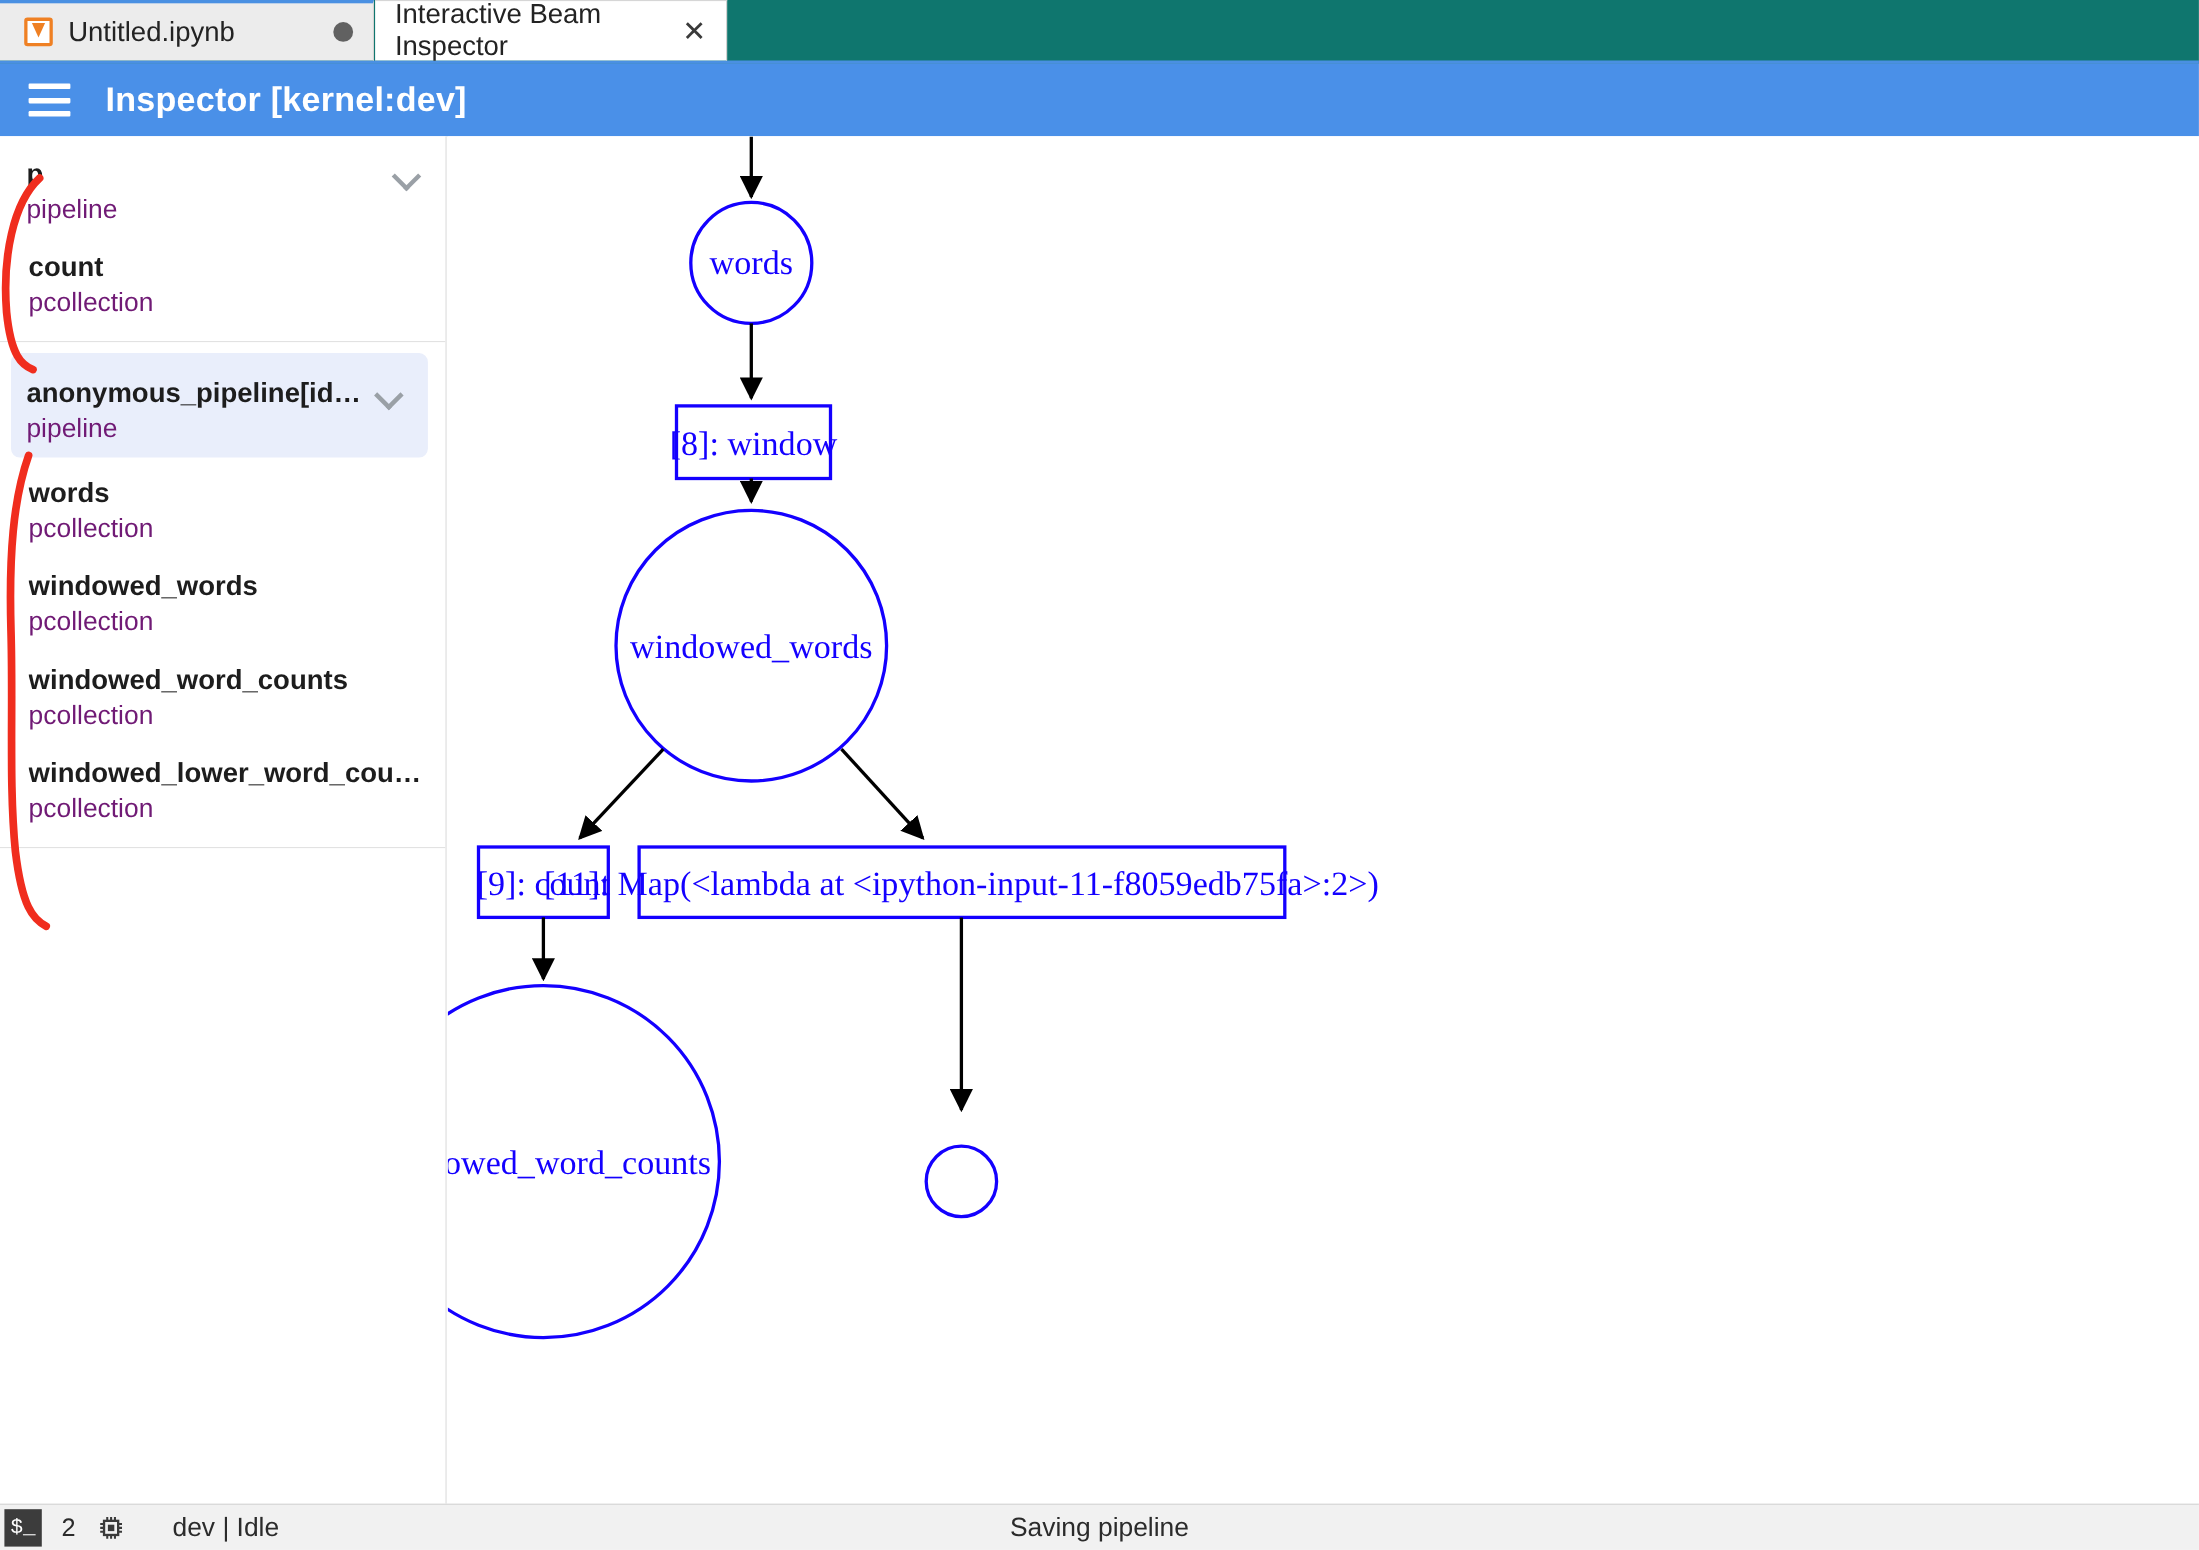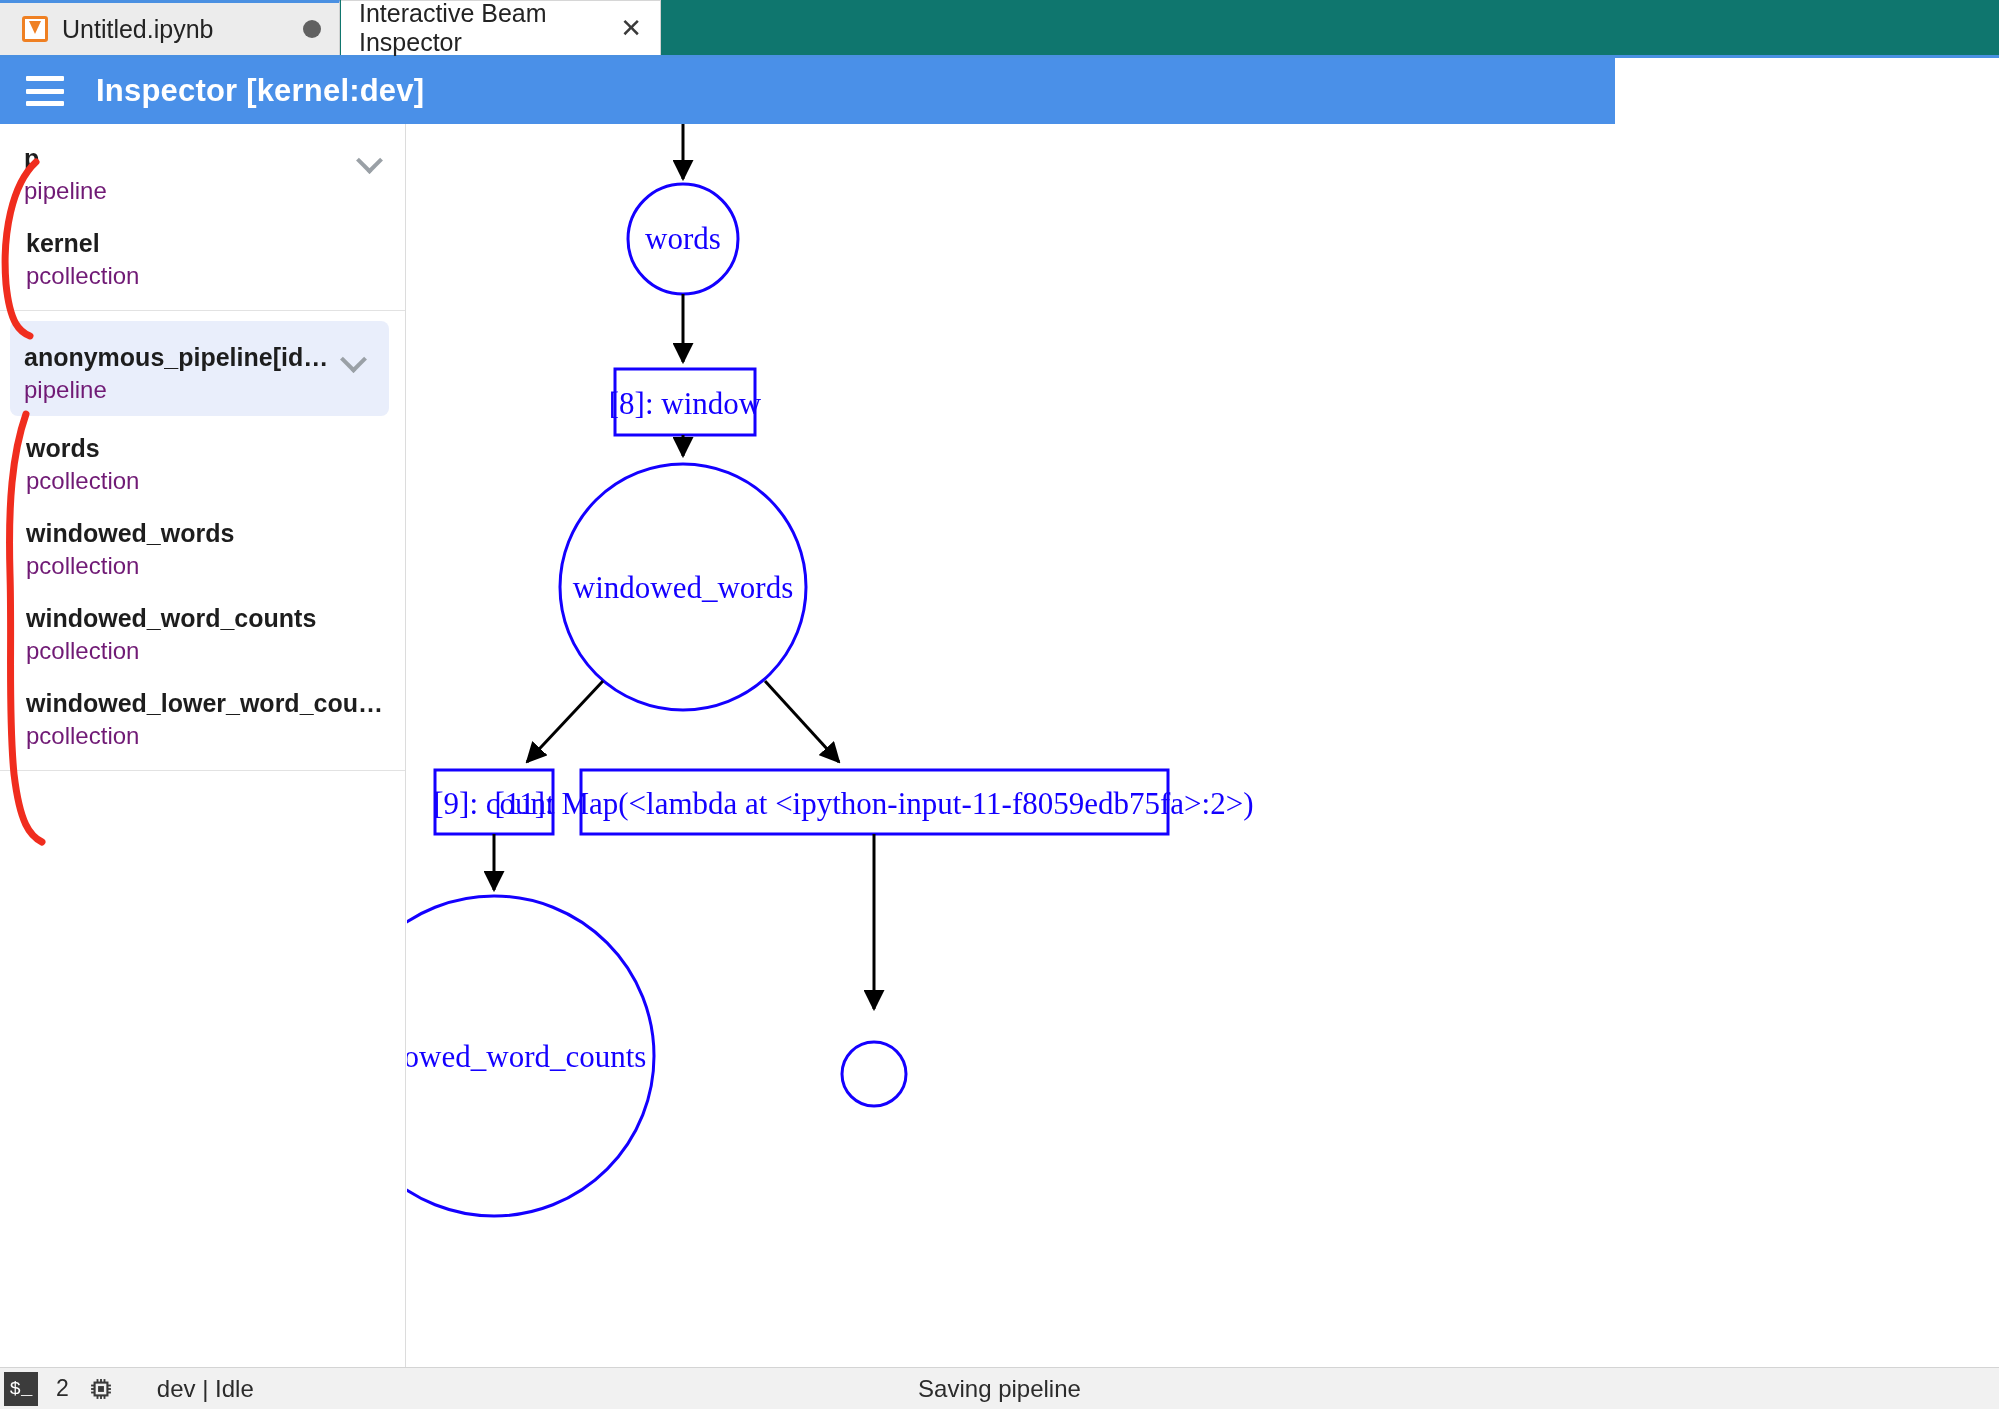--- a/index.html
+++ b/index.html
@@ -94,21 +94,21 @@
     font-size: 26px;
     color: #3a3a3a;
     margin-left: 12px;
     line-height: 1;
   }
 
   
   .header {
     position: absolute;
     left: 0; top: 58px;
-    width: 1615px;
+    width: 1999px;
     height: 66px;
     background: #4a90e8;
     display: flex;
     align-items: center;
     padding-left: 26px;
     box-sizing: border-box;
   }
   .hamburger {
     width: 38px;
     height: 30px;
@@ -307,21 +307,21 @@
 
       <div class="side-section">
         <div class="side-item">
           <div class="side-row">
             <div class="side-name">p</div>
             <span class="chevron"></span>
           </div>
           <div class="side-type">pipeline</div>
         </div>
         <div class="side-item indent">
-          <div class="side-name">kernel</div>
+          <div class="side-name">count</div>
           <div class="side-type">pcollection</div>
         </div>
       </div>
 
       <div class="side-section last">
         <div class="side-item selected">
           <div class="side-row">
             <div class="side-name">anonymous_pipeline[id:44516…</div>
             <span class="chevron"></span>
           </div>

